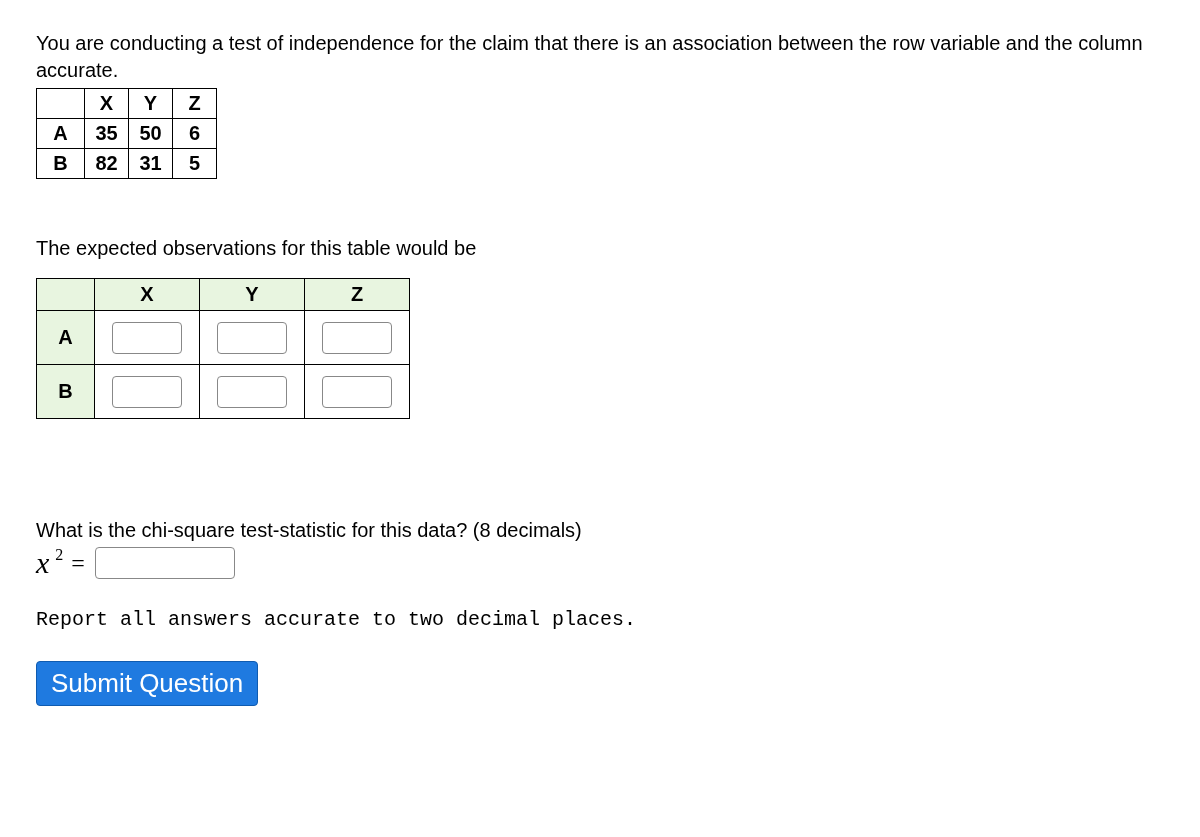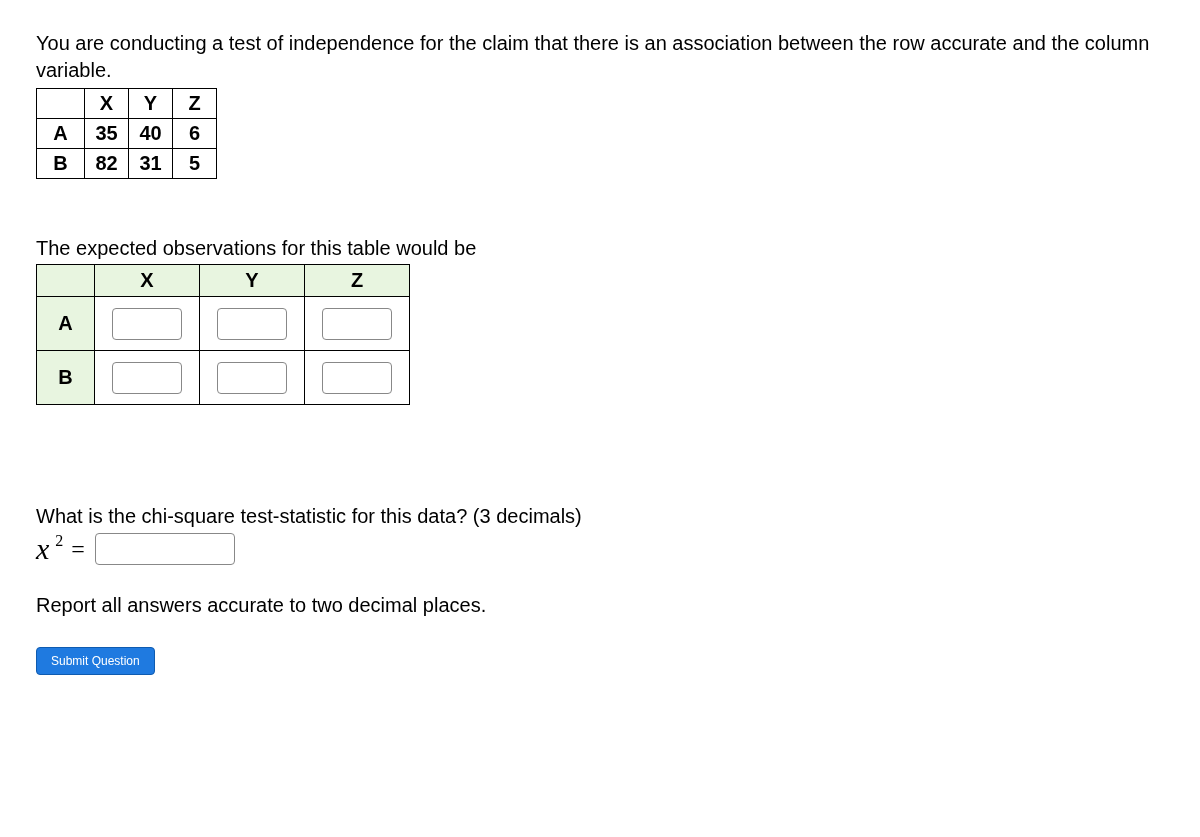--- a/index.html
+++ b/index.html
@@ -38,21 +38,21 @@
     font-weight: bold;
     width: 48px;
   }
   .observed-table .val {
     width: 44px;
   }
 
   .gap-big { height: 58px; }
 
   .prompt2 {
-    margin-bottom: 4px;
+    margin-bottom: 18px;
   }
 
   .expected-table td, .expected-table th {
     border: 1px solid #000;
     text-align: center;
     font-weight: normal;
     font-size: 20px;
     box-sizing: border-box;
   }
   .expected-table .corner {
@@ -116,53 +116,54 @@
     height: 32px;
     font-size: 18px;
     border: 1px solid #888;
     border-radius: 4px;
     padding: 2px 6px;
     box-sizing: border-box;
   }
 
   .report {
     margin-top: 28px;
+    font-family: Liberation Mono, monospace;
   }
 
   .submit-wrap {
     margin-top: 30px;
   }
   .submit-btn {
     background: #1f7ae0;
     color: #fff;
     border: 1px solid #0f5bb0;
     border-radius: 4px;
-    font-size: 12px;
+    font-size: 26px;
     font-family: inherit;
     padding: 6px 14px;
     cursor: pointer;
   }
 </style>
 </head>
 <body>
 
-<div class="intro">You are conducting a test of independence for the claim that there is an association between the row accurate and the column variable.</div>
+<div class="intro">You are conducting a test of independence for the claim that there is an association between the row variable and the column accurate.</div>
 
 <table class="observed-table">
   <tbody>
       <tr>
     <td class="corner"></td>
     <td class="colhead">X</td>
     <td class="colhead">Y</td>
     <td class="colhead">Z</td>
   </tr>
   <tr>
     <td class="rowhead">A</td>
     <td class="val">35</td>
-    <td class="val">40</td>
+    <td class="val">50</td>
     <td class="val">6</td>
   </tr>
   <tr>
     <td class="rowhead">B</td>
     <td class="val">82</td>
     <td class="val">31</td>
     <td class="val">5</td>
   </tr>
 </tbody>
   </table>
@@ -189,21 +190,21 @@
     <td class="rowhead">B</td>
     <td class="inputcell"><input type="text" style=""></td>
     <td class="inputcell"><input type="text" style=""></td>
     <td class="inputcell"><input type="text" style=""></td>
   </tr>
 </tbody>
   </table>
 
 <div class="gap-big2"></div>
 
-<div>What is the chi-square test-statistic for this data? (3 decimals)</div>
+<div>What is the chi-square test-statistic for this data? (8 decimals)</div>
 <div class="chi-row">
   <span class="chi">
     <span>x</span><sup>2</sup>
   </span>
   <span class="eq">=</span>
   <input type="text" class="chi-input" style="">
 </div>
 
 <div class="report">Report all answers accurate to two decimal places.</div>
 

